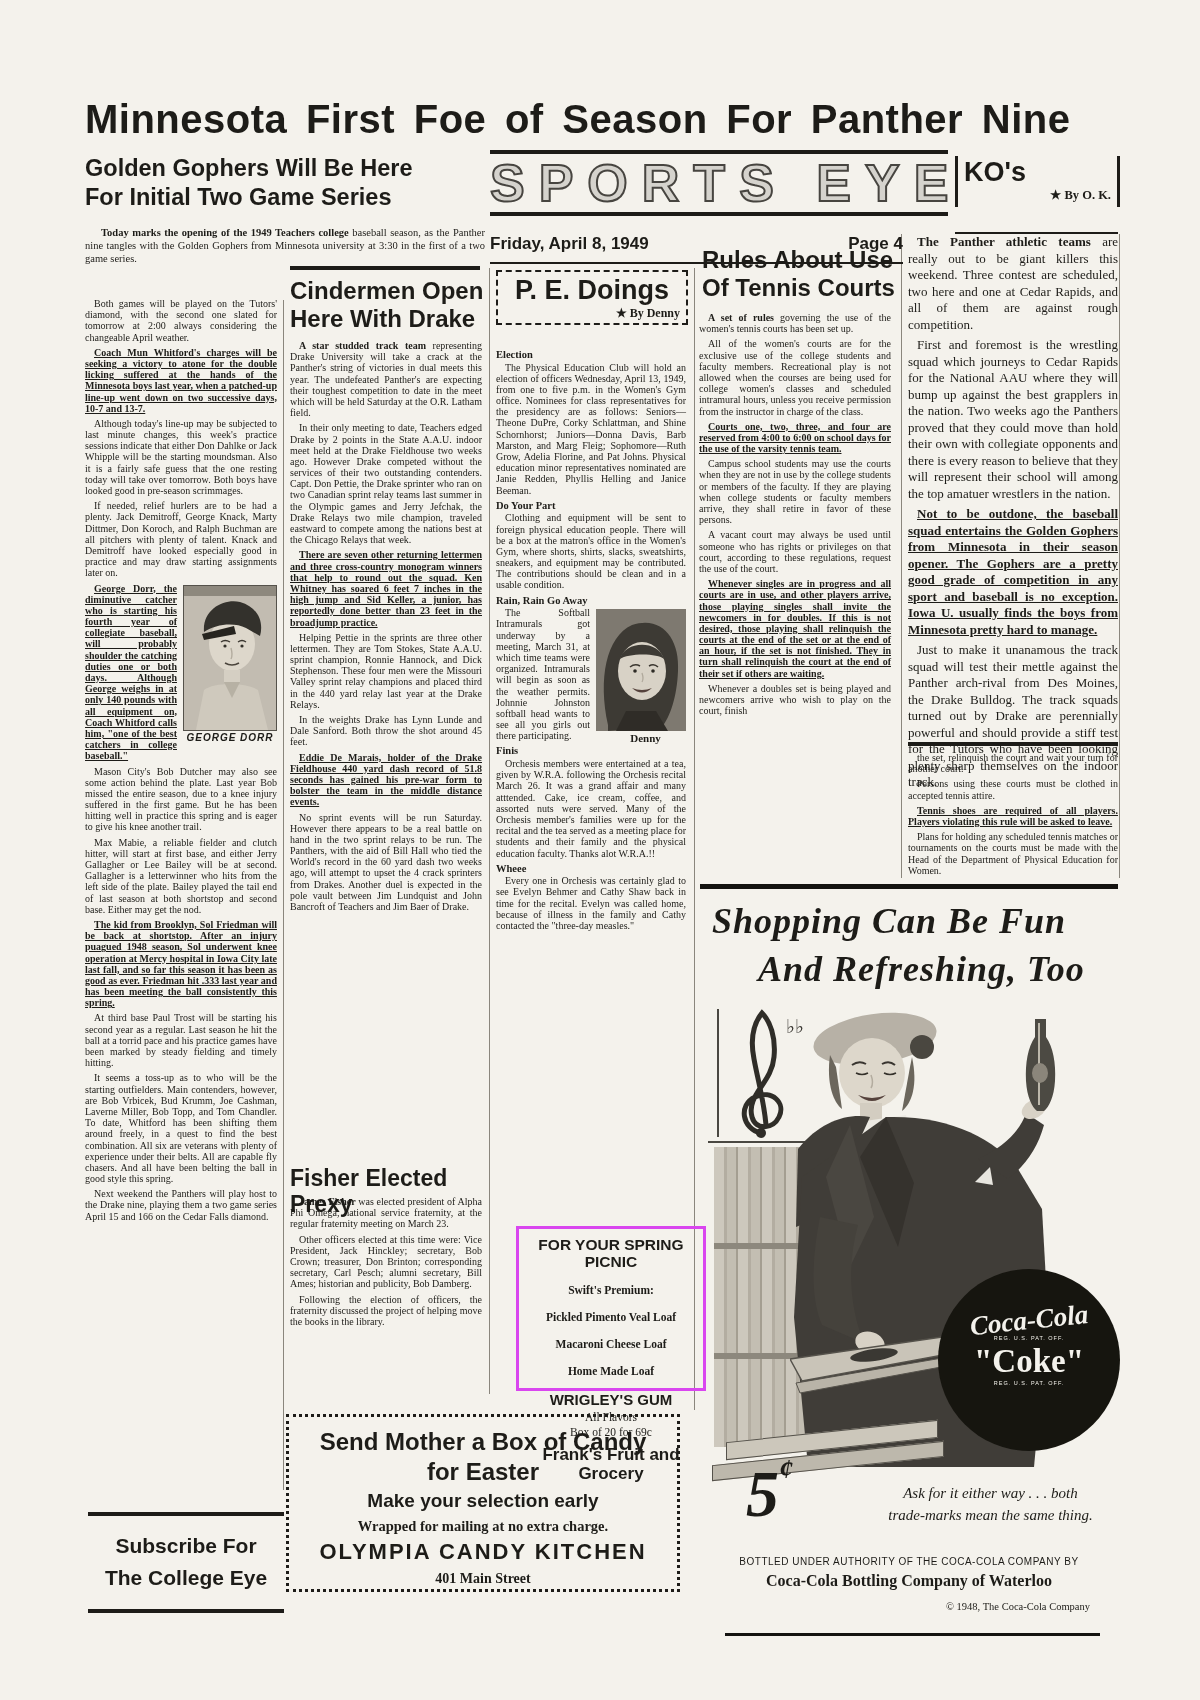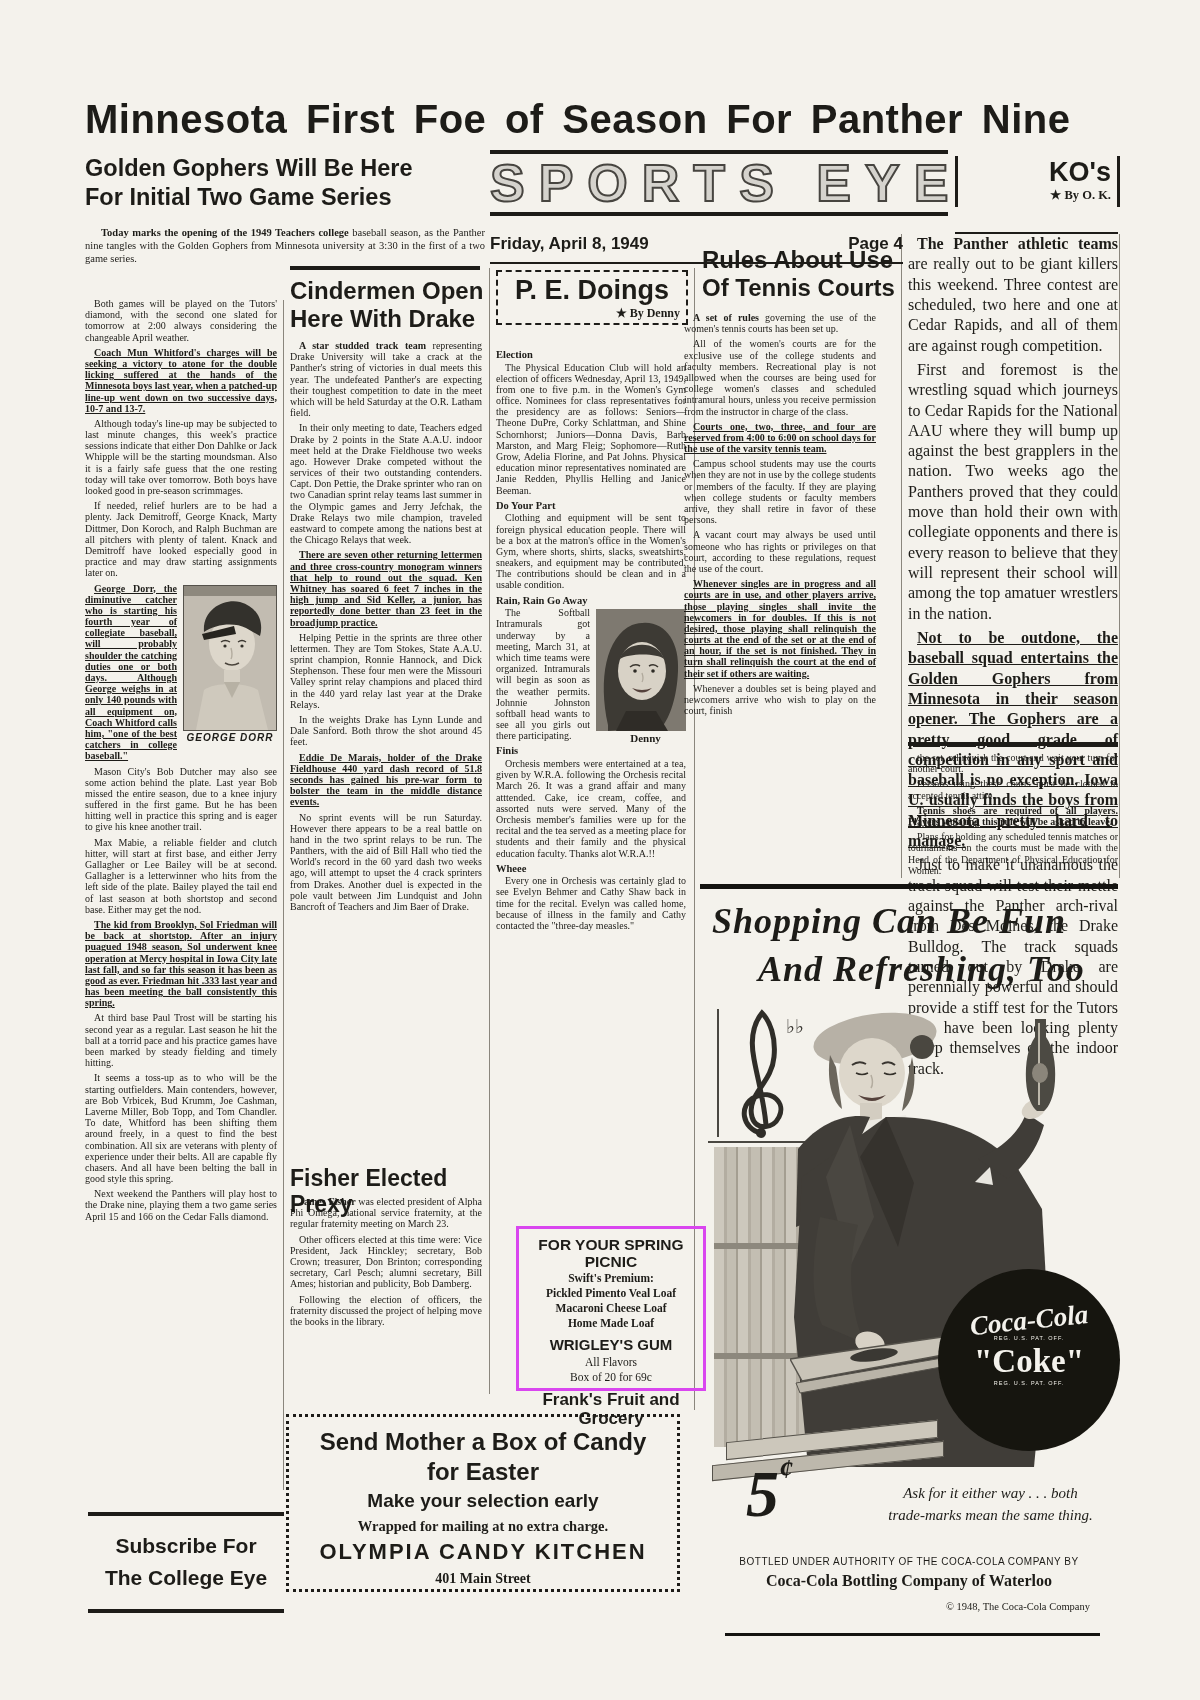--- a/index.html
+++ b/index.html
@@ -19,60 +19,60 @@
   #masthead{left:490px;top:150px;width:458px;}
   #masthead .rule{height:4px;background:#1d1c18;}
   #sports-eye{font:700 52px/1.12 "Liberation Sans",sans-serif;letter-spacing:14px;text-align:center;
               color:rgba(72,70,64,.18);-webkit-text-stroke:2px #474540;white-space:nowrap;}
   #date-row{left:490px;top:234px;width:413px;display:flex;justify-content:space-between;
             font:700 17px/1.2 "Liberation Sans",sans-serif;}
 
   
   #kos-box{left:955px;top:156px;width:147px;border-left:3px solid #1d1c18;border-right:3px solid #1d1c18;
            padding:2px 6px 4px;}
-  #kos-title{font:700 27px/1.05 "Liberation Sans",sans-serif;text-align:right;}
+  #kos-title{font:700 27px/1.05 "Liberation Sans",sans-serif;text-align:left;}
   #kos-byline{text-align:right;font:700 12.5px/1.2 "Liberation Serif",serif;margin-top:2px;}
 
   
   .body p{font-size:10px;line-height:1.12;margin:0 0 4px;text-align:justify;text-indent:9px;}
   .body p.bold{font-weight:700;text-decoration:underline;}
   .body h4{font-size:10.5px;line-height:1.1;margin:3px 0 1px;font-weight:700;}
   #col1{left:85px;top:298px;width:192px;}
   #col2-rule{left:290px;top:266px;width:190px;height:4px;}
   #col2-head{left:290px;top:277px;width:196px;font:700 24px/1.15 "Liberation Sans",sans-serif;}
   #col2-body{left:290px;top:340px;width:192px;}
   #fisher-head{left:290px;top:1138px;width:196px;font:700 23px/1.15 "Liberation Sans",sans-serif;margin-top:27px;}
   #fisher-body{left:290px;top:1196px;width:192px;}
   #col3-box{left:496px;top:270px;width:176px;border:2px dashed #1d1c18;padding:4px 6px 3px;}
   #pe-title{font:700 27px/1.1 "Liberation Sans",sans-serif;text-align:center;}
   #pe-byline{text-align:right;font:700 12px/1.2 "Liberation Serif",serif;}
   #col3-body{left:496px;top:346px;width:190px;}
   #col4-head{left:702px;top:246px;width:196px;font:700 24px/1.15 "Liberation Sans",sans-serif;}
-  #col4-body{left:684px;top:312px;width:192px;}
+  #col4-body{left:699px;top:312px;width:192px;}
   #col5-body{left:908px;top:234px;width:210px;}
-  #col5-body p{font-size:16px;line-height:1.27;}
+  #col5-body p{font-size:13px;line-height:1.27;}
   #col5-rule{left:908px;top:742px;width:210px;height:4px;}
   #col5-cont{left:908px;top:752px;width:210px;}
 
   
   .dorr-float{float:right;width:94px;margin:2px 0 2px 6px;}
   .dorr-float svg{display:block;border:1px solid #55524b;}
   .dorr-caption{display:block;text-align:center;font:700 italic 10px/1.3 "Liberation Sans",sans-serif;letter-spacing:1px;}
   .denny-float{float:right;width:90px;margin:2px 0 2px 6px;}
   .denny-float svg{display:block;}
   .denny-caption{display:block;text-align:center;font:700 11px/1.4 "Liberation Serif",serif;}
 
   
   #subscribe{left:88px;top:1512px;width:196px;border-top:4px solid #1d1c18;border-bottom:4px solid #1d1c18;
              text-align:center;padding:14px 0 16px;font:700 21px/1.5 "Liberation Sans",sans-serif;}
 
   
   #picnic{left:516px;top:1226px;width:184px;height:152px;border:3px solid #d946ef;text-align:center;padding-top:7px;}
   .picnic-title{font:700 15.5px/1.12 "Liberation Sans",sans-serif;}
-  #picnic-items p{font:700 11.5px/1.3 "Liberation Serif",serif;margin:0;}
+  #picnic-items p{font:700 11.5px/1.3 "Liberation Serif",serif;margin:12px;}
   #picnic-items p:first-child{font-weight:700;}
   .gum-title{font:700 15px/1.3 "Liberation Sans",sans-serif;margin-top:5px;}
   .gum-line{font:11.5px/1.3 "Liberation Serif",serif;}
   .picnic-store{font:700 17px/1.1 "Liberation Sans",sans-serif;margin-top:6px;}
 
   
   #candy{left:286px;top:1414px;width:388px;height:162px;border:3px dotted #1d1c18;text-align:center;padding-top:10px;}
   .candy-l1{font:700 24px/1.25 "Liberation Sans",sans-serif;}
   .candy-l3{font:700 19px/1.5 "Liberation Sans",sans-serif;}
   .candy-l4{font:700 14.5px/1.5 "Liberation Serif",serif;}

